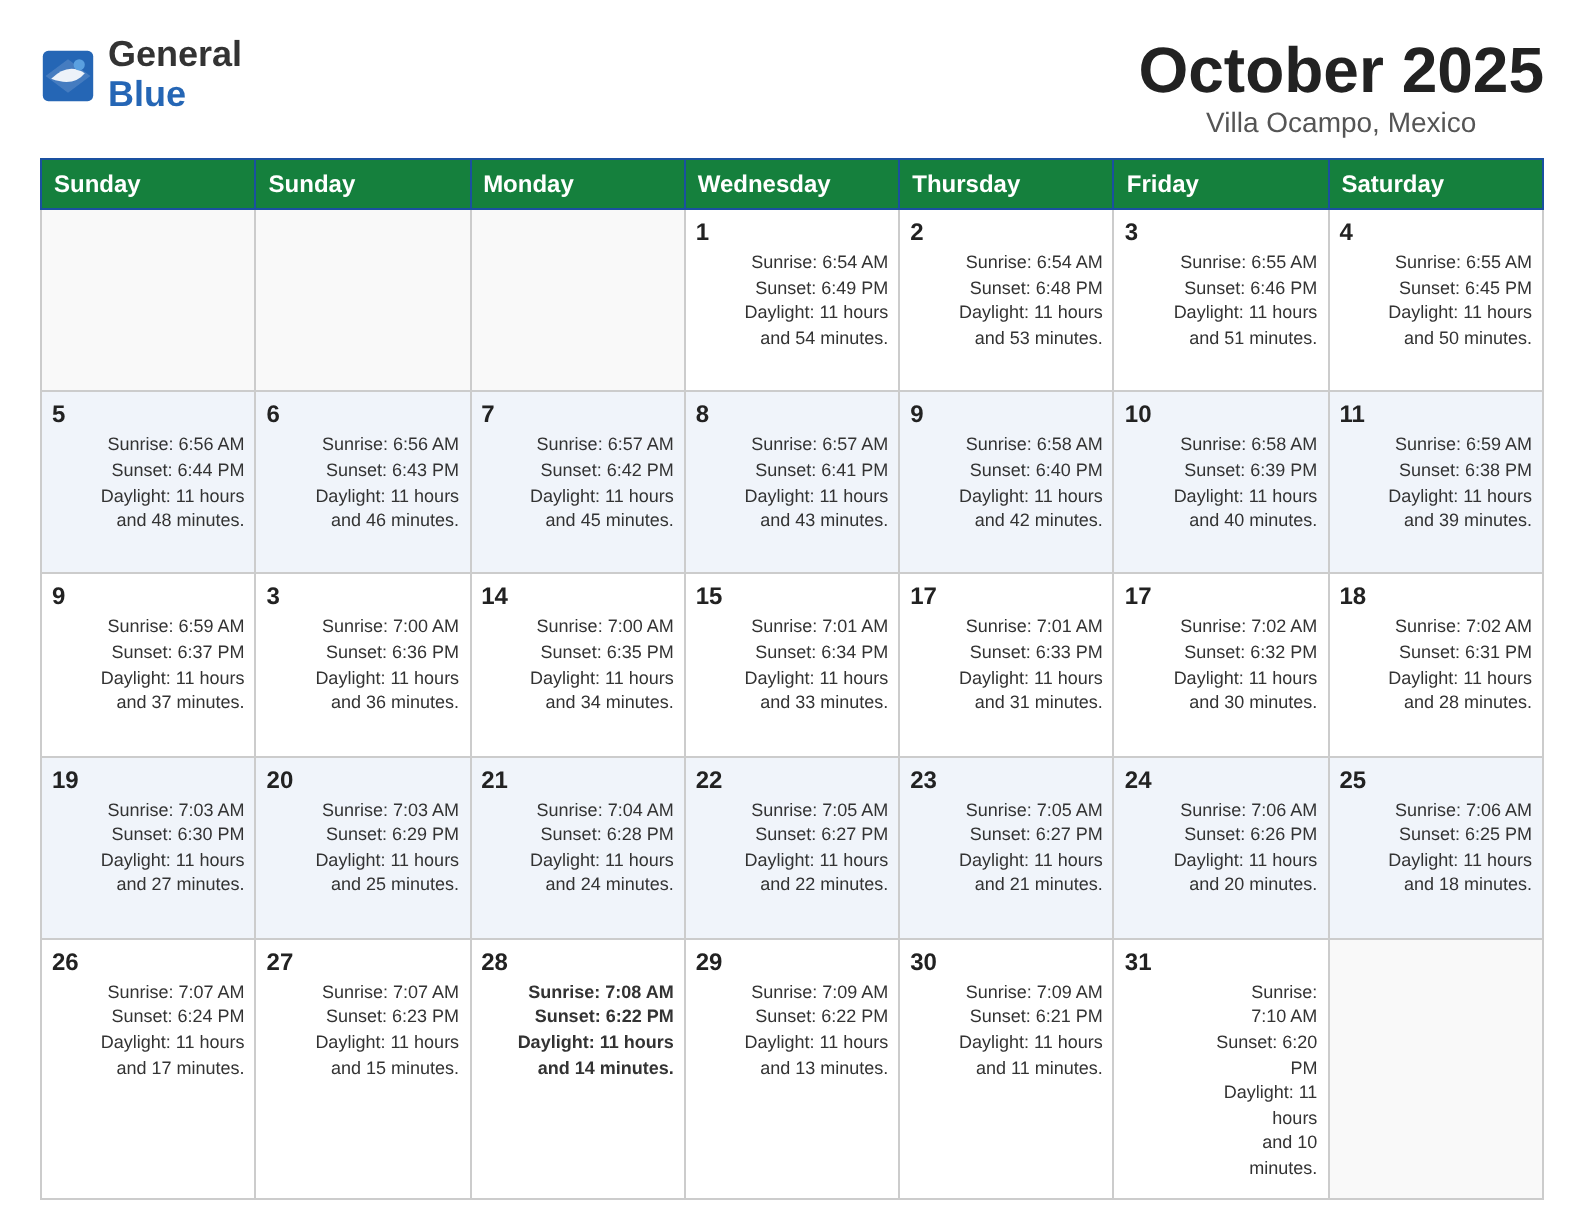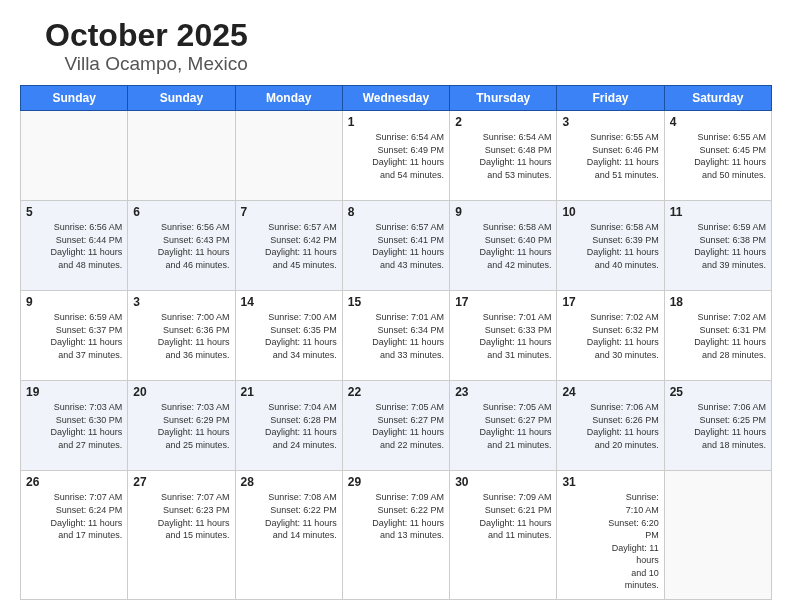--- a/index.html
+++ b/index.html
@@ -33,46 +33,46 @@
       font-weight: bold;
       line-height: 1.1;
     }
     .logo-general { color: #333; }
     .logo-blue { color: #2566b5; }
     .logo-icon {
       width: 28px;
       height: 28px;
     }
     .title-block {
-      text-align: right;
+      text-align: center;
       margin-left: 25px;
     }
     .month-title {
       font-size: 32px;
       font-weight: bold;
       color: #222;
       line-height: 1.1;
     }
     .subtitle {
-      font-size: 19px;
+      font-size: 14px;
       color: #555;
     }
     .calendar {
       flex: 1;
       border: 1px solid #ccc;
       border-collapse: collapse;
       width: 100%;
       table-layout: fixed;
     }
     .calendar th {
-      background-color: #3b82f6;
+      background-color: #15803d;
       color: #fff;
       font-size: 12px;
       font-weight: bold;
-      text-align: center;
+      text-align: left;
       padding: 5px 6px;
       border: 1px solid #1a50a0;
     }
     .calendar td {
       vertical-align: top;
       border: 1px solid #ccc;
       padding: 4px 5px;
       font-size: 9.5px;
       color: #333;
       background: #fff;
@@ -99,20 +99,32 @@
     }
     .empty-cell {
       background: #f9f9f9 !important;
     }
   </style>
 </head>
 <body>
 
 <div class="page">
   <div class="header">
+    <div class="logo">
+      <svg class="logo-icon" viewBox="0 0 40 40">
+        <rect x="2" y="2" width="36" height="36" rx="4" fill="#2566b5"></rect>
+        <polygon points="20,8 36,20 20,32 4,20" fill="white" opacity="0.15"></polygon>
+        <path d="M8 22 Q20 10 32 18 Q24 28 8 22Z" fill="white" opacity="0.9"></path>
+        <circle cx="28" cy="12" r="4" fill="#5aa0e0"></circle>
+      </svg>
+      <div class="logo-text">
+        <span class="logo-general">General</span><br>
+        <span class="logo-blue">Blue</span>
+      </div>
+    </div>
     <div class="title-block">
       <div class="month-title">October 2025</div>
       <div class="subtitle">Villa Ocampo, Mexico</div>
     </div>
   </div>
 
   <table class="calendar">
     <thead>
       <tr>
         <th>Sunday</th>
@@ -321,21 +333,21 @@
           </td>
           <td>
             <span class="day-num">27</span>
             <div class="day-info" style="white-space: pre-line;">Sunrise: 7:07 AM
 Sunset: 6:23 PM
 Daylight: 11 hours
 and 15 minutes.</div>
           </td>
           <td>
             <span class="day-num">28</span>
-            <div class="day-info" style="white-space: pre-line;">Sunrise: 7:08 AM
+            <div class="day-info" style="white-space: pre-line; font-weight: bold;">Sunrise: 7:08 AM
 Sunset: 6:22 PM
 Daylight: 11 hours
 and 14 minutes.</div>
           </td>
           <td>
             <span class="day-num">29</span>
             <div class="day-info" style="white-space: pre-line;">Sunrise: 7:09 AM
 Sunset: 6:22 PM
 Daylight: 11 hours
 and 13 minutes.</div>

